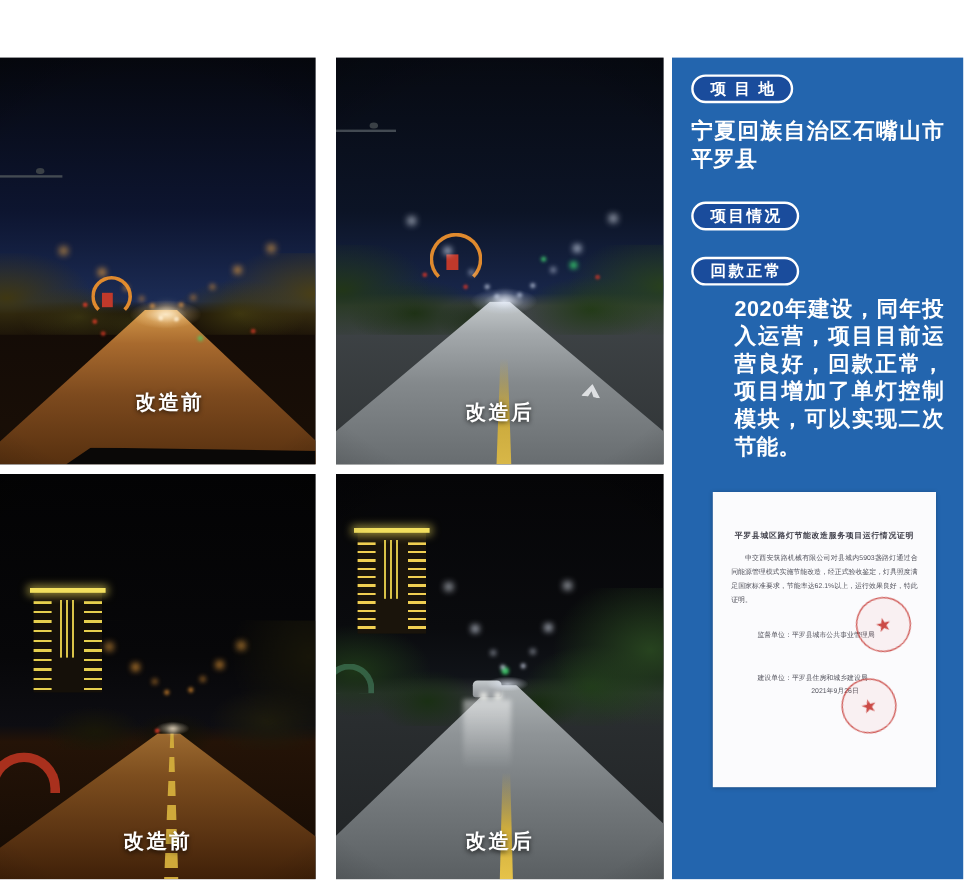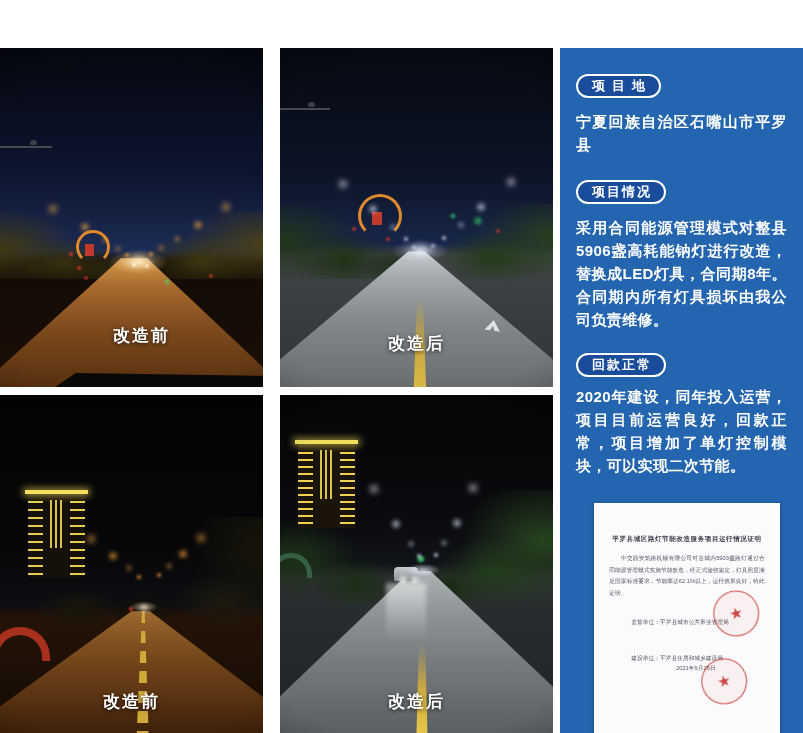--- a/index.html
+++ b/index.html
@@ -154,32 +154,32 @@
 
   .plabel{position:absolute;left:50%;transform:translateX(-50%);color:#fff;font-weight:bold;
     font-size:17px;letter-spacing:2px;text-shadow:0 1px 4px rgba(0,0,0,.75);white-space:nowrap;}
   .p1 .plabel{bottom:40px;margin-left:10px;}
   .p2 .plabel{bottom:32px;}
   .p3 .plabel{bottom:20px;}
   .p4 .plabel{bottom:20px;}
 
   
   .sidebar{position:absolute;left:560px;top:48px;width:243px;height:685px;background:#2365ae;
-    box-sizing:border-box;padding:26px 16px 0 16px;color:#fff;}
+    box-sizing:border-box;padding:14px 16px 0 16px;color:#fff;}
   .badge{display:inline-block;background:#1a4c9c;border:2px solid #fff;border-radius:12px;
     color:#fff;font-size:13px;font-weight:bold;padding:2px 14px;line-height:16px;}
   .badge.wide{letter-spacing:7px;padding-right:7px;}
   .badge.norm{letter-spacing:2px;padding-right:12px;}
-  .side-text{font-size:15px;font-weight:bold;line-height:23px;letter-spacing:.4px;
+  .side-text{font-size:18px;font-weight:bold;line-height:23px;letter-spacing:.4px;
     text-align:justify;margin:0;}
   .loc{margin-top:12px;}
   .gap-lg{margin-top:24px;}
   .gap-md{margin-top:12px;}
   .gap-status{margin-top:22px;}
-  .gap-sm{margin-top:8px;}
+  .gap-sm{margin-top:8px;margin-left:36px;}
 
   
   .cert{position:relative;margin:26px 0 0 18px;width:186px;height:246px;background:#fbfbfd;
     box-shadow:0 1px 4px rgba(0,0,0,.35);overflow:hidden;}
   .cert-inner{position:absolute;left:0;top:0;width:340px;height:450px;transform:scale(.547);
     transform-origin:0 0;color:#54545e;filter:blur(.45px);}
   .cert-title{margin-top:58px;text-align:center;font-size:12px;font-weight:bold;color:#3f3f4a;letter-spacing:1px;}
   .cert-body{margin:16px 28px 0 28px;font-size:10.5px;line-height:2.0;text-indent:21px;text-align:justify;}
   .cert-line{font-size:10.5px;}
   .cert-sup{margin-top:36px;padding-left:68px;}
@@ -262,21 +262,20 @@
     <div class="plabel">改造后</div>
   </div>
 
   <div class="sidebar">
 
     <span class="badge wide">项目地</span>
     <p class="side-text loc">宁夏回族自治区石嘴山市平罗县</p>
 
     <div class="gap-lg"></div>
     <span class="badge norm">项目情况</span>
-    <p class="side-text gap-md">采用合同能源管理模式对整县5906盏高耗能钠灯进行改造，替换成LED灯具，合同期8年。合同期内所有灯具损坏由我公司负责维修。</p>
 
     <div class="gap-status"></div>
     <span class="badge norm">回款正常</span>
     <p class="side-text gap-sm">2020年建设，同年投入运营，项目目前运营良好，回款正常，项目增加了单灯控制模块，可以实现二次节能。</p>
 
     <div class="cert">
       <div class="cert-inner">
         <div class="cert-title">平罗县城区路灯节能改造服务项目运行情况证明</div>
         <div class="cert-body">中交西安筑路机械有限公司对县城内5903盏路灯通过合同能源管理模式实施节能改造，经正式验收鉴定，灯具照度满足国家标准要求，节能率达62.1%以上，运行效果良好，特此证明。</div>
         <div class="cert-line cert-sup">监督单位：平罗县城市公共事业管理局</div>

